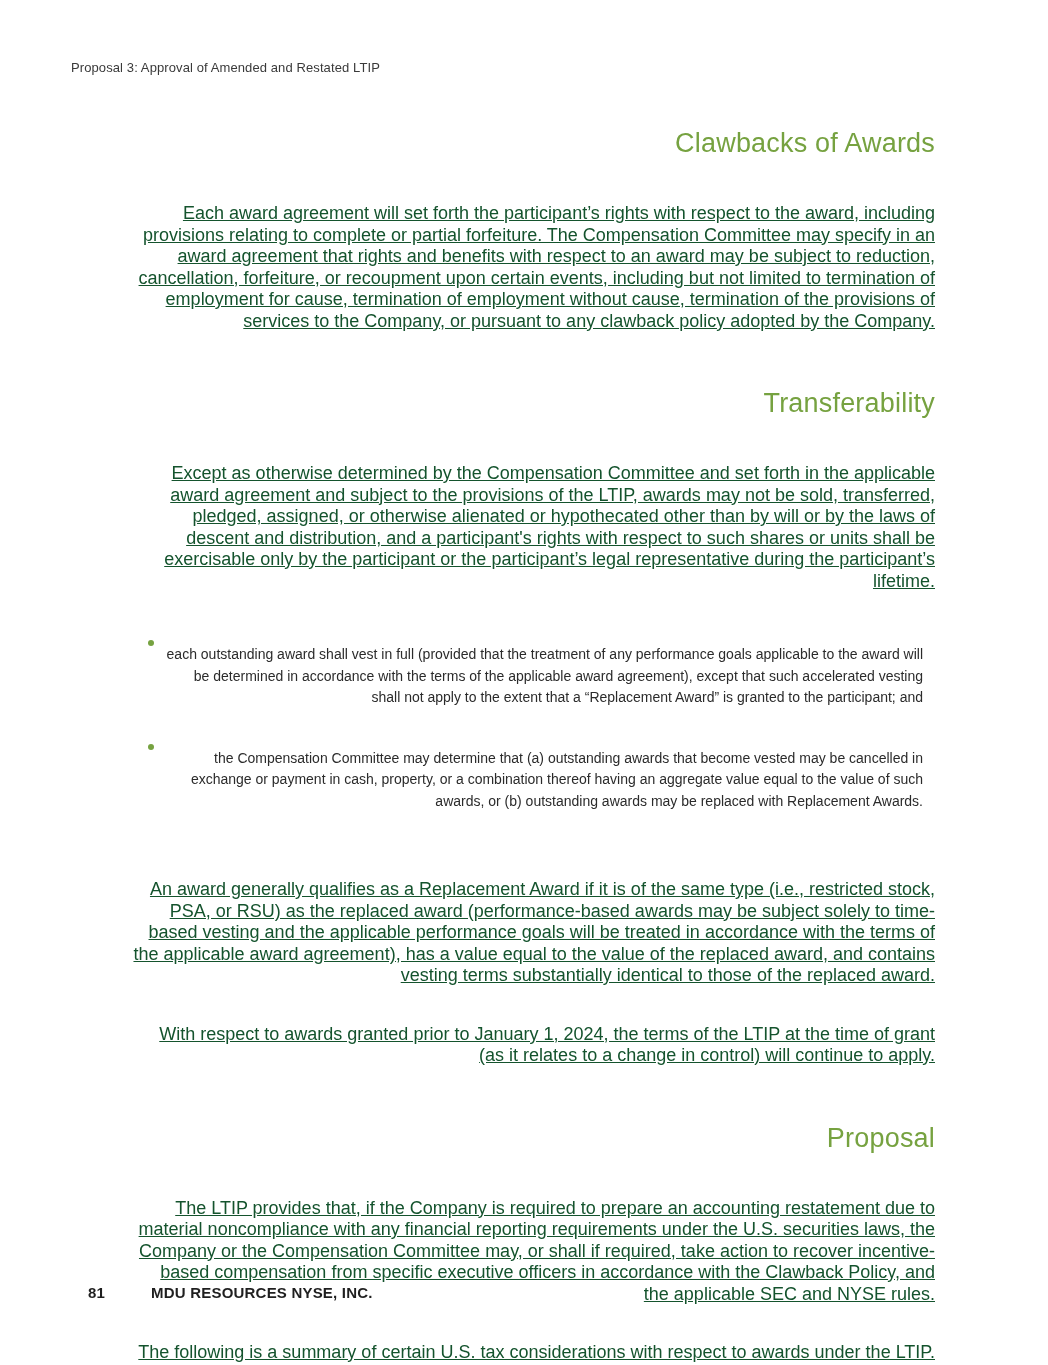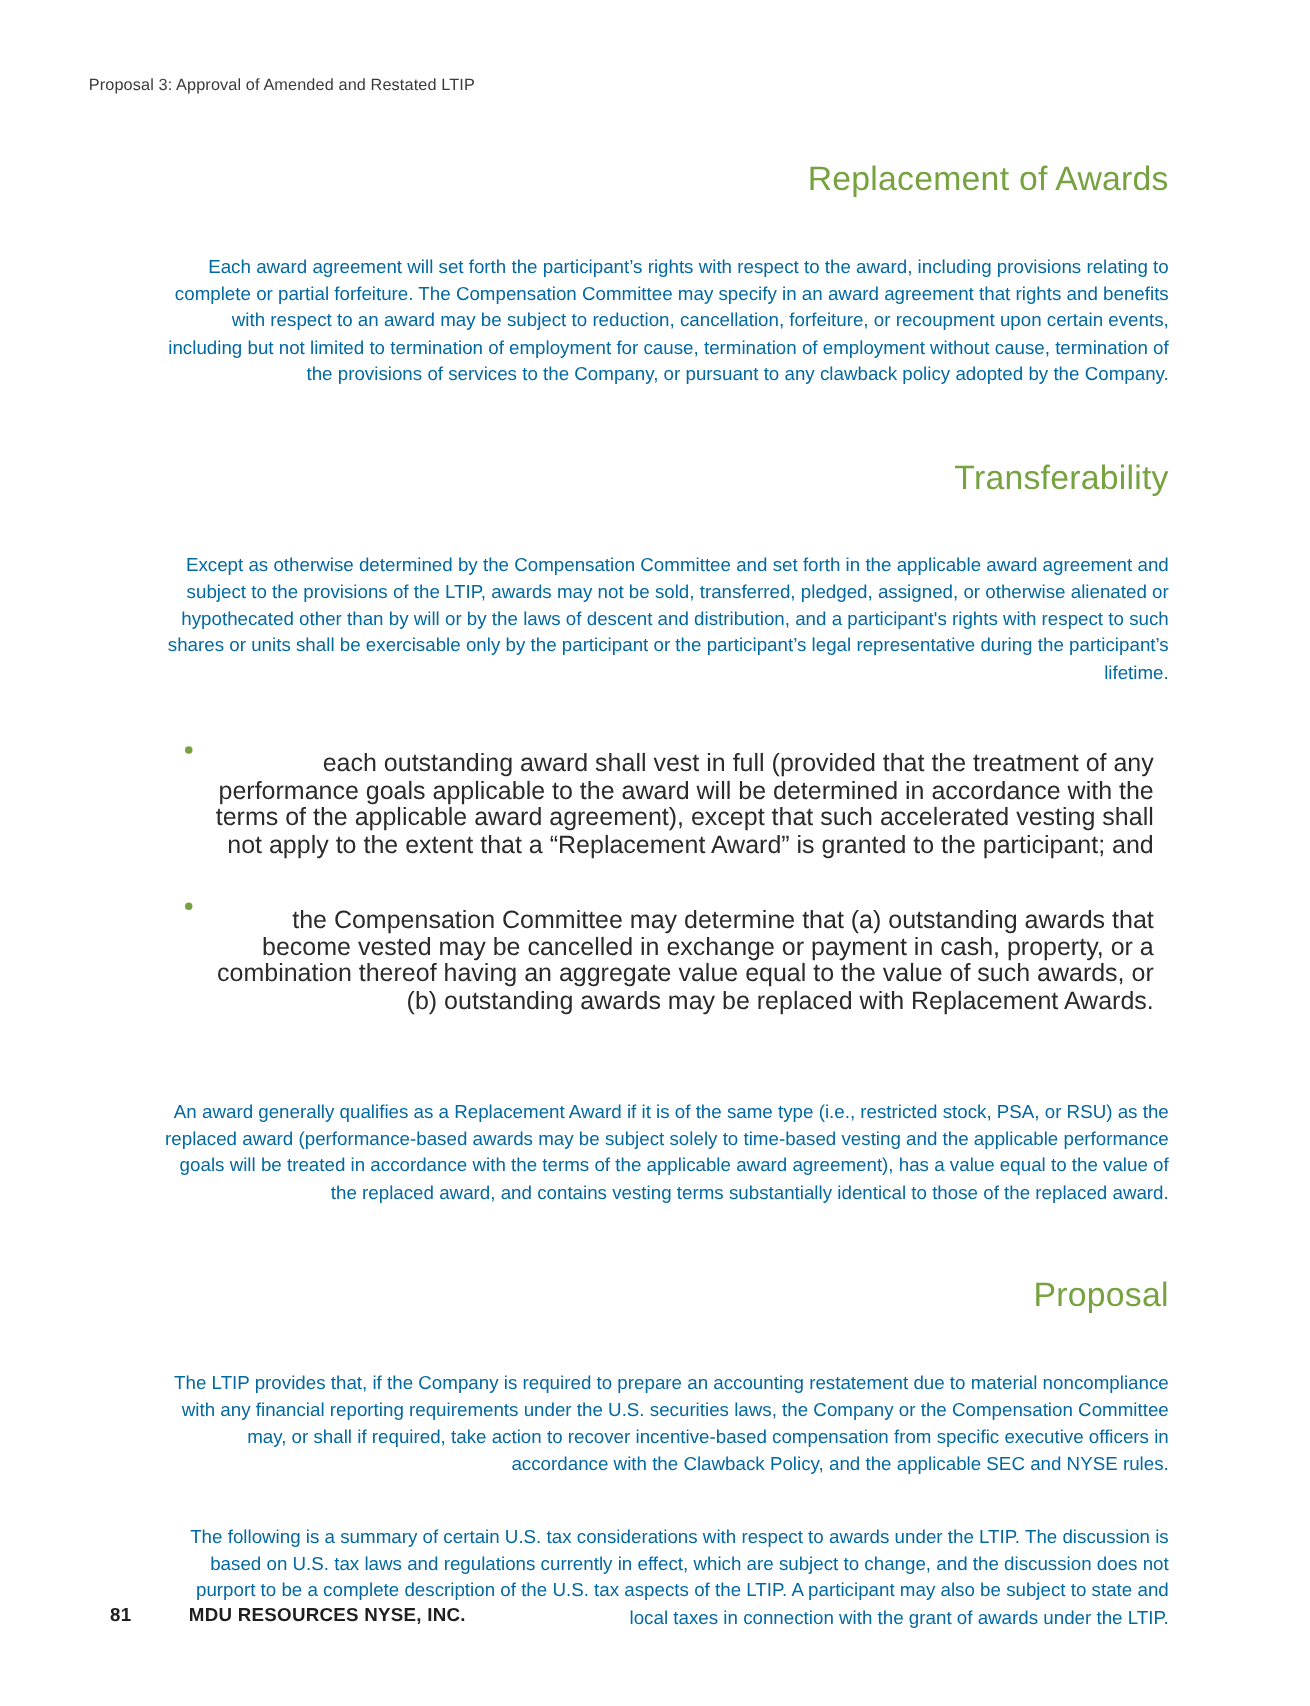--- a/index.html
+++ b/index.html
@@ -35,33 +35,34 @@
     font-family: "Liberation Sans", sans-serif;
     font-weight: 400;
     font-size: 27px;
     color: #76a240;
     letter-spacing: 0.2px;
     margin-top: 32px;
     margin-bottom: 20px;
   }
   h1.section-heading.first { margin-top: 8px; }
   p.body-para {
-    font-size: 15px;
+    font-size: 18px;
     line-height: 21.5px;
-    color: #0369a1;
+    color: #14532d;
     margin-bottom: 13px;
+    text-decoration: underline;
   }
   ul.bullet-list {
     list-style: none;
     margin: 16px 0 16px 0;
   }
   ul.bullet-list li {
     position: relative;
     padding-left: 33px;
-    font-size: 20px;
+    font-size: 14px;
     line-height: 21.5px;
     color: #2b2b2b;
     margin-bottom: 15px;
   }
   ul.bullet-list li::before {
     content: "";
     position: absolute;
     left: 17px;
     top: 8px;
     width: 6px;
@@ -84,33 +85,34 @@
 </style>
 </head>
 <body>
 
 <div class="page">
 
   <div class="running-header">Proposal 3: Approval of Amended and Restated LTIP</div>
 
   <main class="content">
 
-    <h1 class="section-heading first">Replacement of Awards</h1>
+    <h1 class="section-heading first">Clawbacks of Awards</h1>
     <p class="body-para">Each award agreement will set forth the participant’s rights with respect to the award, including provisions relating to complete or partial forfeiture. The Compensation Committee may specify in an award agreement that rights and benefits with respect to an award may be subject to reduction, cancellation, forfeiture, or recoupment upon certain events, including but not limited to termination of employment for cause, termination of employment without cause, termination of the provisions of services to the Company, or pursuant to any clawback policy adopted by the Company.</p>
 
     <h1 class="section-heading">Transferability</h1>
     <p class="body-para">Except as otherwise determined by the Compensation Committee and set forth in the applicable award agreement and subject to the provisions of the LTIP, awards may not be sold, transferred, pledged, assigned, or otherwise alienated or hypothecated other than by will or by the laws of descent and distribution, and a participant's rights with respect to such shares or units shall be exercisable only by the participant or the participant’s legal representative during the participant’s lifetime.</p>
 
 
     <ul class="bullet-list">
       <li>each outstanding award shall vest in full (provided that the treatment of any performance goals applicable to the award will be determined in accordance with the terms of the applicable award agreement), except that such accelerated vesting shall not apply to the extent that a “Replacement Award” is granted to the participant; and</li>
       <li>the Compensation Committee may determine that (a) outstanding awards that become vested may be cancelled in exchange or payment in cash, property, or a combination thereof having an aggregate value equal to the value of such awards, or (b) outstanding awards may be replaced with Replacement Awards.</li>
     </ul>
 
     <p class="body-para">An award generally qualifies as a Replacement Award if it is of the same type (i.e., restricted stock, PSA, or RSU) as the replaced award (performance-based awards may be subject solely to time-based vesting and the applicable performance goals will be treated in accordance with the terms of the applicable award agreement), has a value equal to the value of the replaced award, and contains vesting terms substantially identical to those of the replaced award.</p>
+    <p class="body-para">With respect to awards granted prior to January 1, 2024, the terms of the LTIP at the time of grant (as it relates to a change in control) will continue to apply.</p>
 
     <h1 class="section-heading">Proposal</h1>
     <p class="body-para">The LTIP provides that, if the Company is required to prepare an accounting restatement due to material noncompliance with any financial reporting requirements under the U.S. securities laws, the Company or the Compensation Committee may, or shall if required, take action to recover incentive-based compensation from specific executive officers in accordance with the Clawback Policy, and the applicable SEC and NYSE rules.</p>
 
     <p class="body-para">The following is a summary of certain U.S. tax considerations with respect to awards under the LTIP. The discussion is based on U.S. tax laws and regulations currently in effect, which are subject to change, and the discussion does not purport to be a complete description of the U.S. tax aspects of the LTIP. A participant may also be subject to state and local taxes in connection with the grant of awards under the LTIP.</p>
 
   </main>
 
   <footer class="page-footer">
     <span>81</span>

